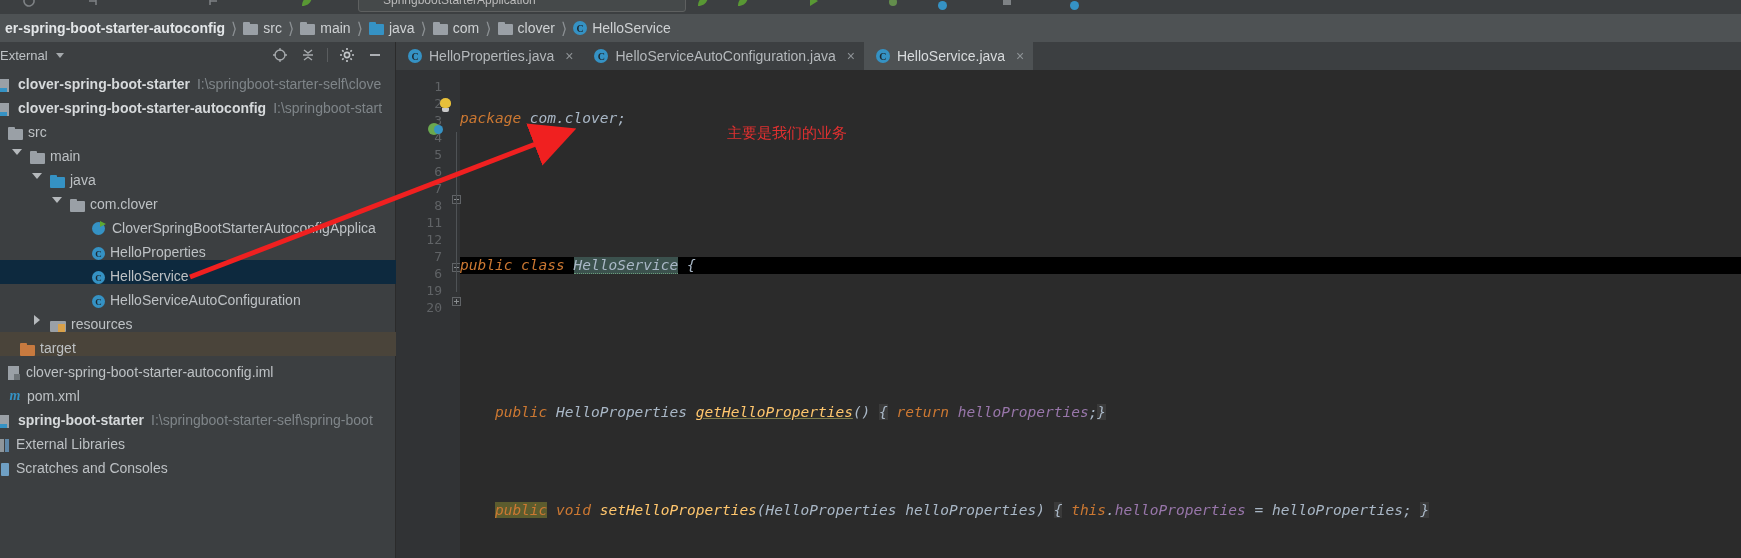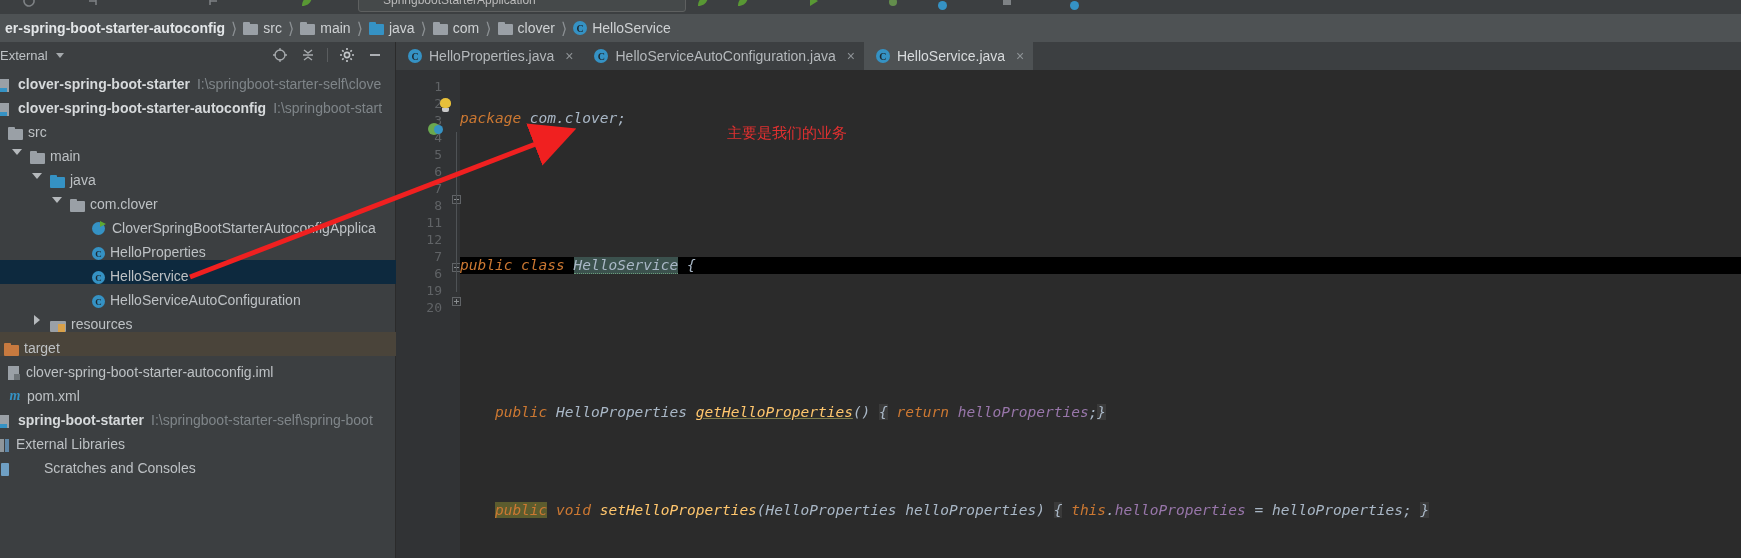--- a/index.html
+++ b/index.html
@@ -409,21 +409,21 @@
       <div class="node" style="padding-left:30px;">
         <span class="arrow">
             <span class="tri-right"></span>
           </span>
         <span class="nicon" style="margin-left:6px;">
             <span class="ic-res"></span>
           </span>
         <span class="nlabel">resources</span>
       </div>
 
-      <div class="node target-row" style="padding-left:4px;">
+      <div class="node target-row" style="padding-left:20px;">
         <span class="nicon">
             <span class="ic-folder orange"></span>
           </span>
         <span class="nlabel">target</span>
       </div>
 
       <div class="node" style="padding-left:8px;">
         <span class="nicon">
             <span class="ic-iml"></span>
           </span>
@@ -445,21 +445,21 @@
         <span class="npath">I:\springboot-starter-self\spring-boot</span>
       </div>
 
       <div class="node" style="padding-left:0px;">
         <span class="nicon">
             <span class="ic-extlib"></span>
           </span>
         <span class="nlabel">External Libraries</span>
       </div>
 
-      <div class="node" style="padding-left:0px;gap:28px;">
+      <div class="node" style="padding-left:0px;">
         <span class="nicon">
             <span class="ic-scratch"></span>
           </span>
         <span class="nlabel">Scratches and Consoles</span>
       </div>
 
     </div>
   </div>
 
   <div class="tabbar">

